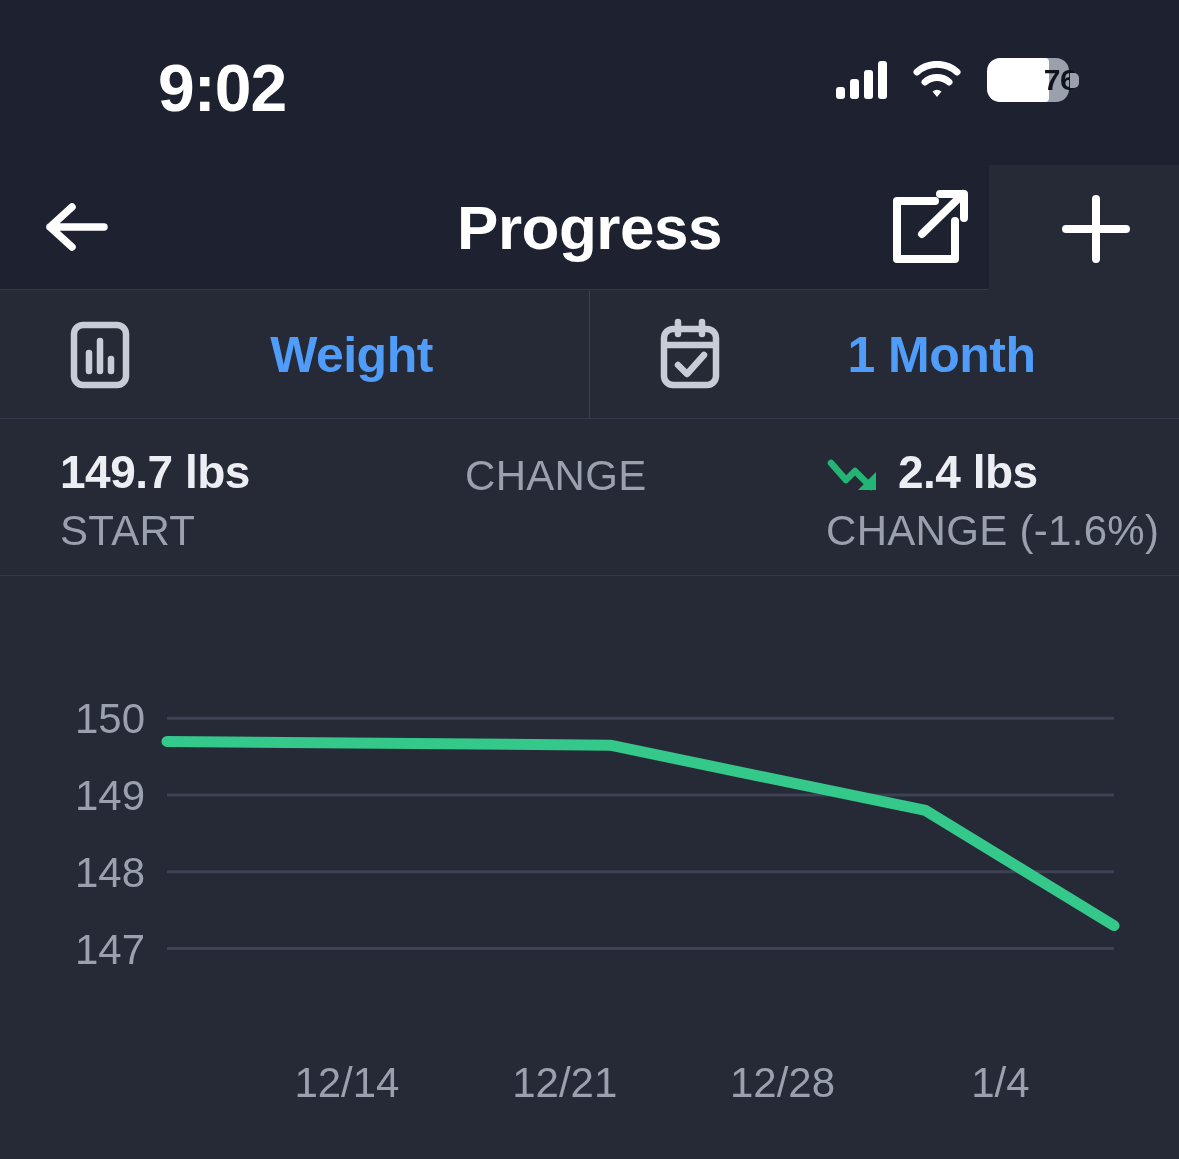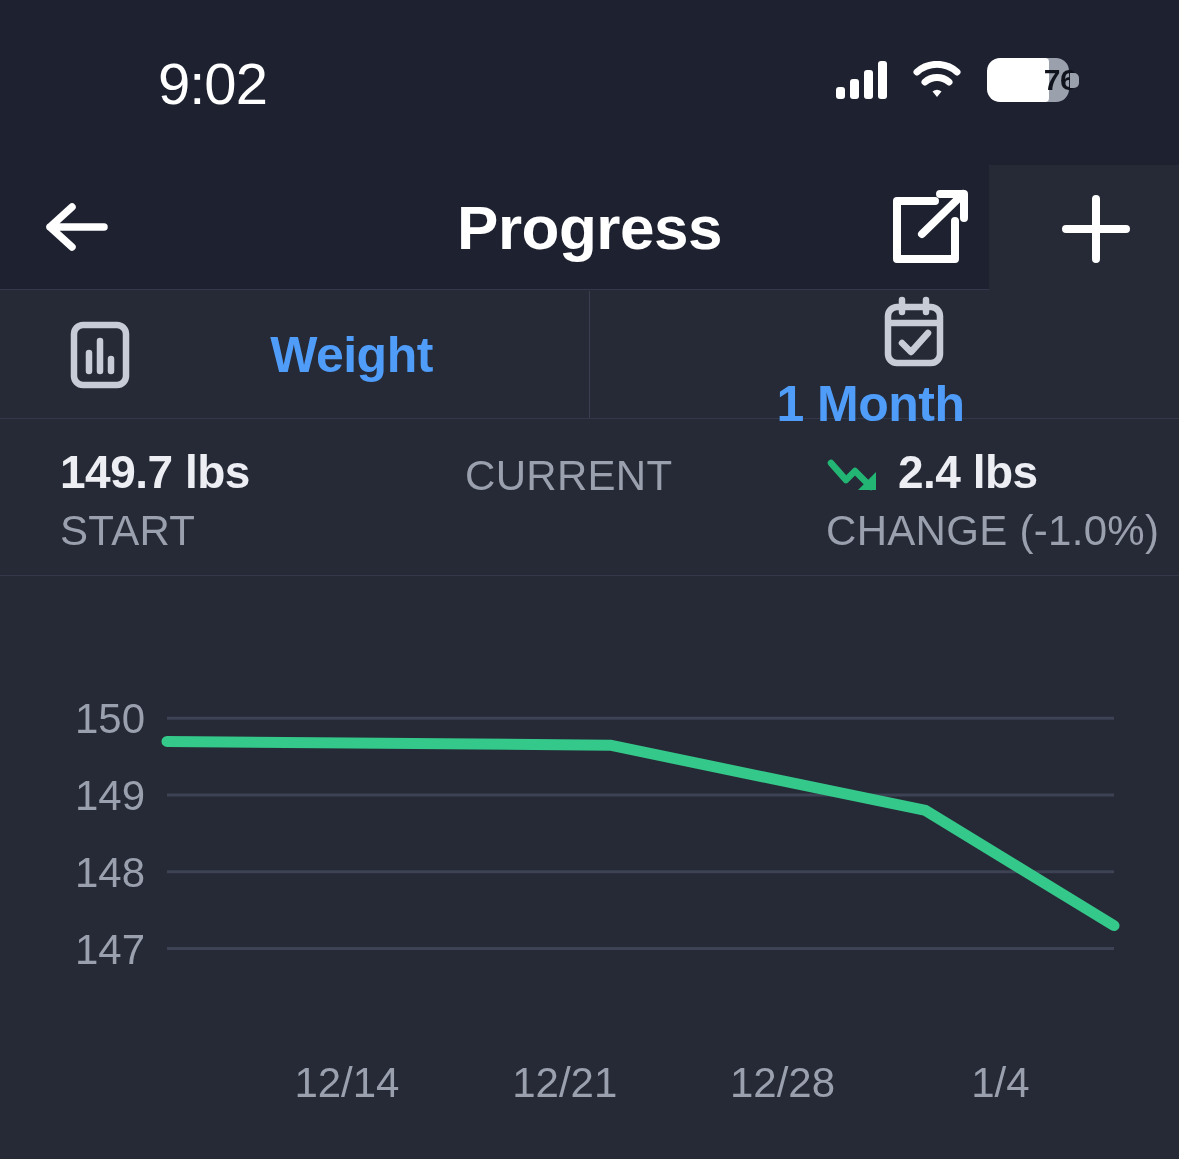--- a/index.html
+++ b/index.html
@@ -12,21 +12,21 @@
   }
   .phone { position:relative; width:1179px; height:1159px; background:#262a36; overflow:hidden; }
 
   
   .statusbar {
     position:absolute; left:0; top:0; width:1179px; height:165px;
     background:#1e2130;
   }
   .status-time {
     position:absolute; left:158px; top:55px;
-    font-size:58px; font-weight:400; color:#ffffff; letter-spacing:-1px;
+    font-size:66px; font-weight:700; color:#ffffff; letter-spacing:-1px;
     line-height:1;
   }
   .status-right { position:absolute; right:100px; top:58px; display:flex; align-items:center; gap:26px; }
   .sig { display:flex; align-items:flex-end; gap:5px; height:38px; }
   .sig i { display:block; width:9px; background:#fff; border-radius:3px; }
   .sig i:nth-child(1){ height:12px; }
   .sig i:nth-child(2){ height:20px; }
   .sig i:nth-child(3){ height:29px; }
   .sig i:nth-child(4){ height:38px; }
   .wifi { width:48px; height:38px; position:relative; }
@@ -63,21 +63,21 @@
   .nav-add { position:absolute; left:1052px; top:26px; width:88px; height:76px; cursor:pointer; }
 
   
   .selectors {
     position:absolute; left:0; top:291px; width:1179px; height:128px;
     display:flex; border-bottom:1px solid #33384a;
   }
   .sel {
     flex:1; display:flex; align-items:center; position:relative; cursor:pointer;
   }
-  .sel + .sel { border-left:1px solid #3a3f52;flex-direction:column; }
+  .sel + .sel { border-left:1px solid #3a3f52; }
   .sel-icon { margin-left:58px; width:84px; height:84px; display:flex; align-items:center; justify-content:center; }
   .sel-label {
     flex:1; text-align:center; font-size:50px; font-weight:700;
     color:#4f9cf9; letter-spacing:-0.5px; padding-right:28px;
   }
 
   
   .stats {
     position:absolute; left:0; top:419px; width:1179px; height:157px;
     border-bottom:1px solid #33384a; display:flex;
@@ -178,33 +178,33 @@
       <span class="sel-label">1 Month</span>
     </div>
   </div>
 
   <div class="stats">
     <div class="stat">
       <div class="stat-val">149.7 lbs</div>
       <div class="stat-lab">START</div>
     </div>
     <div class="stat">
-      <div class="stat-lab">CURRENT</div>
+      <div class="stat-lab">CHANGE</div>
     </div>
     <div class="stat">
       <div class="stat-val">
         <span class="trend-icon">
           <svg width="56" height="40" viewBox="0 0 56 40">
             <path d="M5 7 L20 24 L29 15 L45 31" stroke="#22b573" stroke-width="6.5" fill="none" stroke-linecap="round" stroke-linejoin="round"></path>
             <path d="M50 16 L50 34 L32 34 Z" fill="#22b573"></path>
           </svg>
         </span>
         <span>2.4 lbs</span>
       </div>
-      <div class="stat-lab">CHANGE (-1.0%)</div>
+      <div class="stat-lab">CHANGE (-1.6%)</div>
     </div>
   </div>
 
   <div class="chart">
     <svg width="1179" height="583" viewBox="0 0 1179 583">
       <g>
           <line x1="157" x2="1104" y1="142.35135135135056" y2="142.35135135135056" stroke="#3d4254" stroke-width="3"></line>
           <line x1="157" x2="1104" y1="219.1081081081075" y2="219.1081081081075" stroke="#3d4254" stroke-width="3"></line>
           <line x1="157" x2="1104" y1="295.8648648648645" y2="295.8648648648645" stroke="#3d4254" stroke-width="3"></line>
           <line x1="157" x2="1104" y1="372.6216216216215" y2="372.6216216216215" stroke="#3d4254" stroke-width="3"></line>

